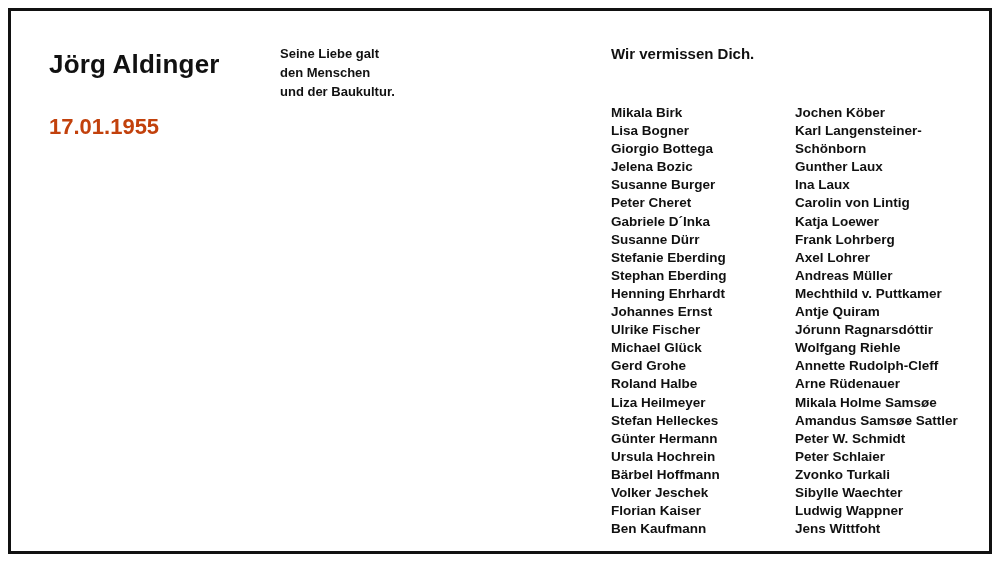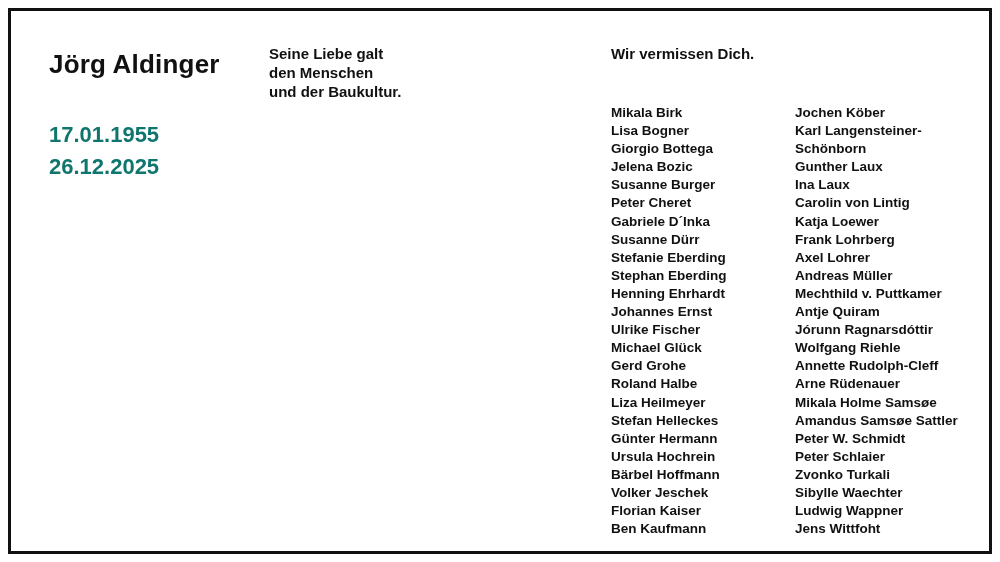--- a/index.html
+++ b/index.html
@@ -52,33 +52,32 @@
     color: #111111;
     white-space: nowrap;
   }
   .dates {
     position: absolute;
     left: 38px;
     top: 100px;
     font-size: 22px;
     font-weight: bold;
     line-height: 32px;
-    color: #0f766e;
-    margin-top: 8px;
+    color: #c2410c;
   }
   .date-line {
     display: block;
   }
 
   
   .motto {
     position: absolute;
-    left: 258px;
+    left: 269px;
     top: 33px;
-    font-size: 15px;
+    font-size: 13px;
     font-weight: bold;
     line-height: 19px;
     color: #111111;
     width: 200px;
   }
   .motto-line {
     display: block;
   }
 
   
@@ -117,21 +116,20 @@
 
 <div class="page">
   <div class="border-frame"></div>
 
   <div class="content">
 
     <div class="name">Jörg Aldinger</div>
 
     <div class="dates">
       <span class="date-line">17.01.1955</span>
-      <span class="date-line">26.12.2025</span>
     </div>
 
     <div class="motto">
       <span class="motto-line">Seine Liebe galt</span>
       <span class="motto-line">den Menschen</span>
       <span class="motto-line">und der Baukultur.</span>
     </div>
 
     <div class="missing">Wir vermissen Dich.</div>
 

